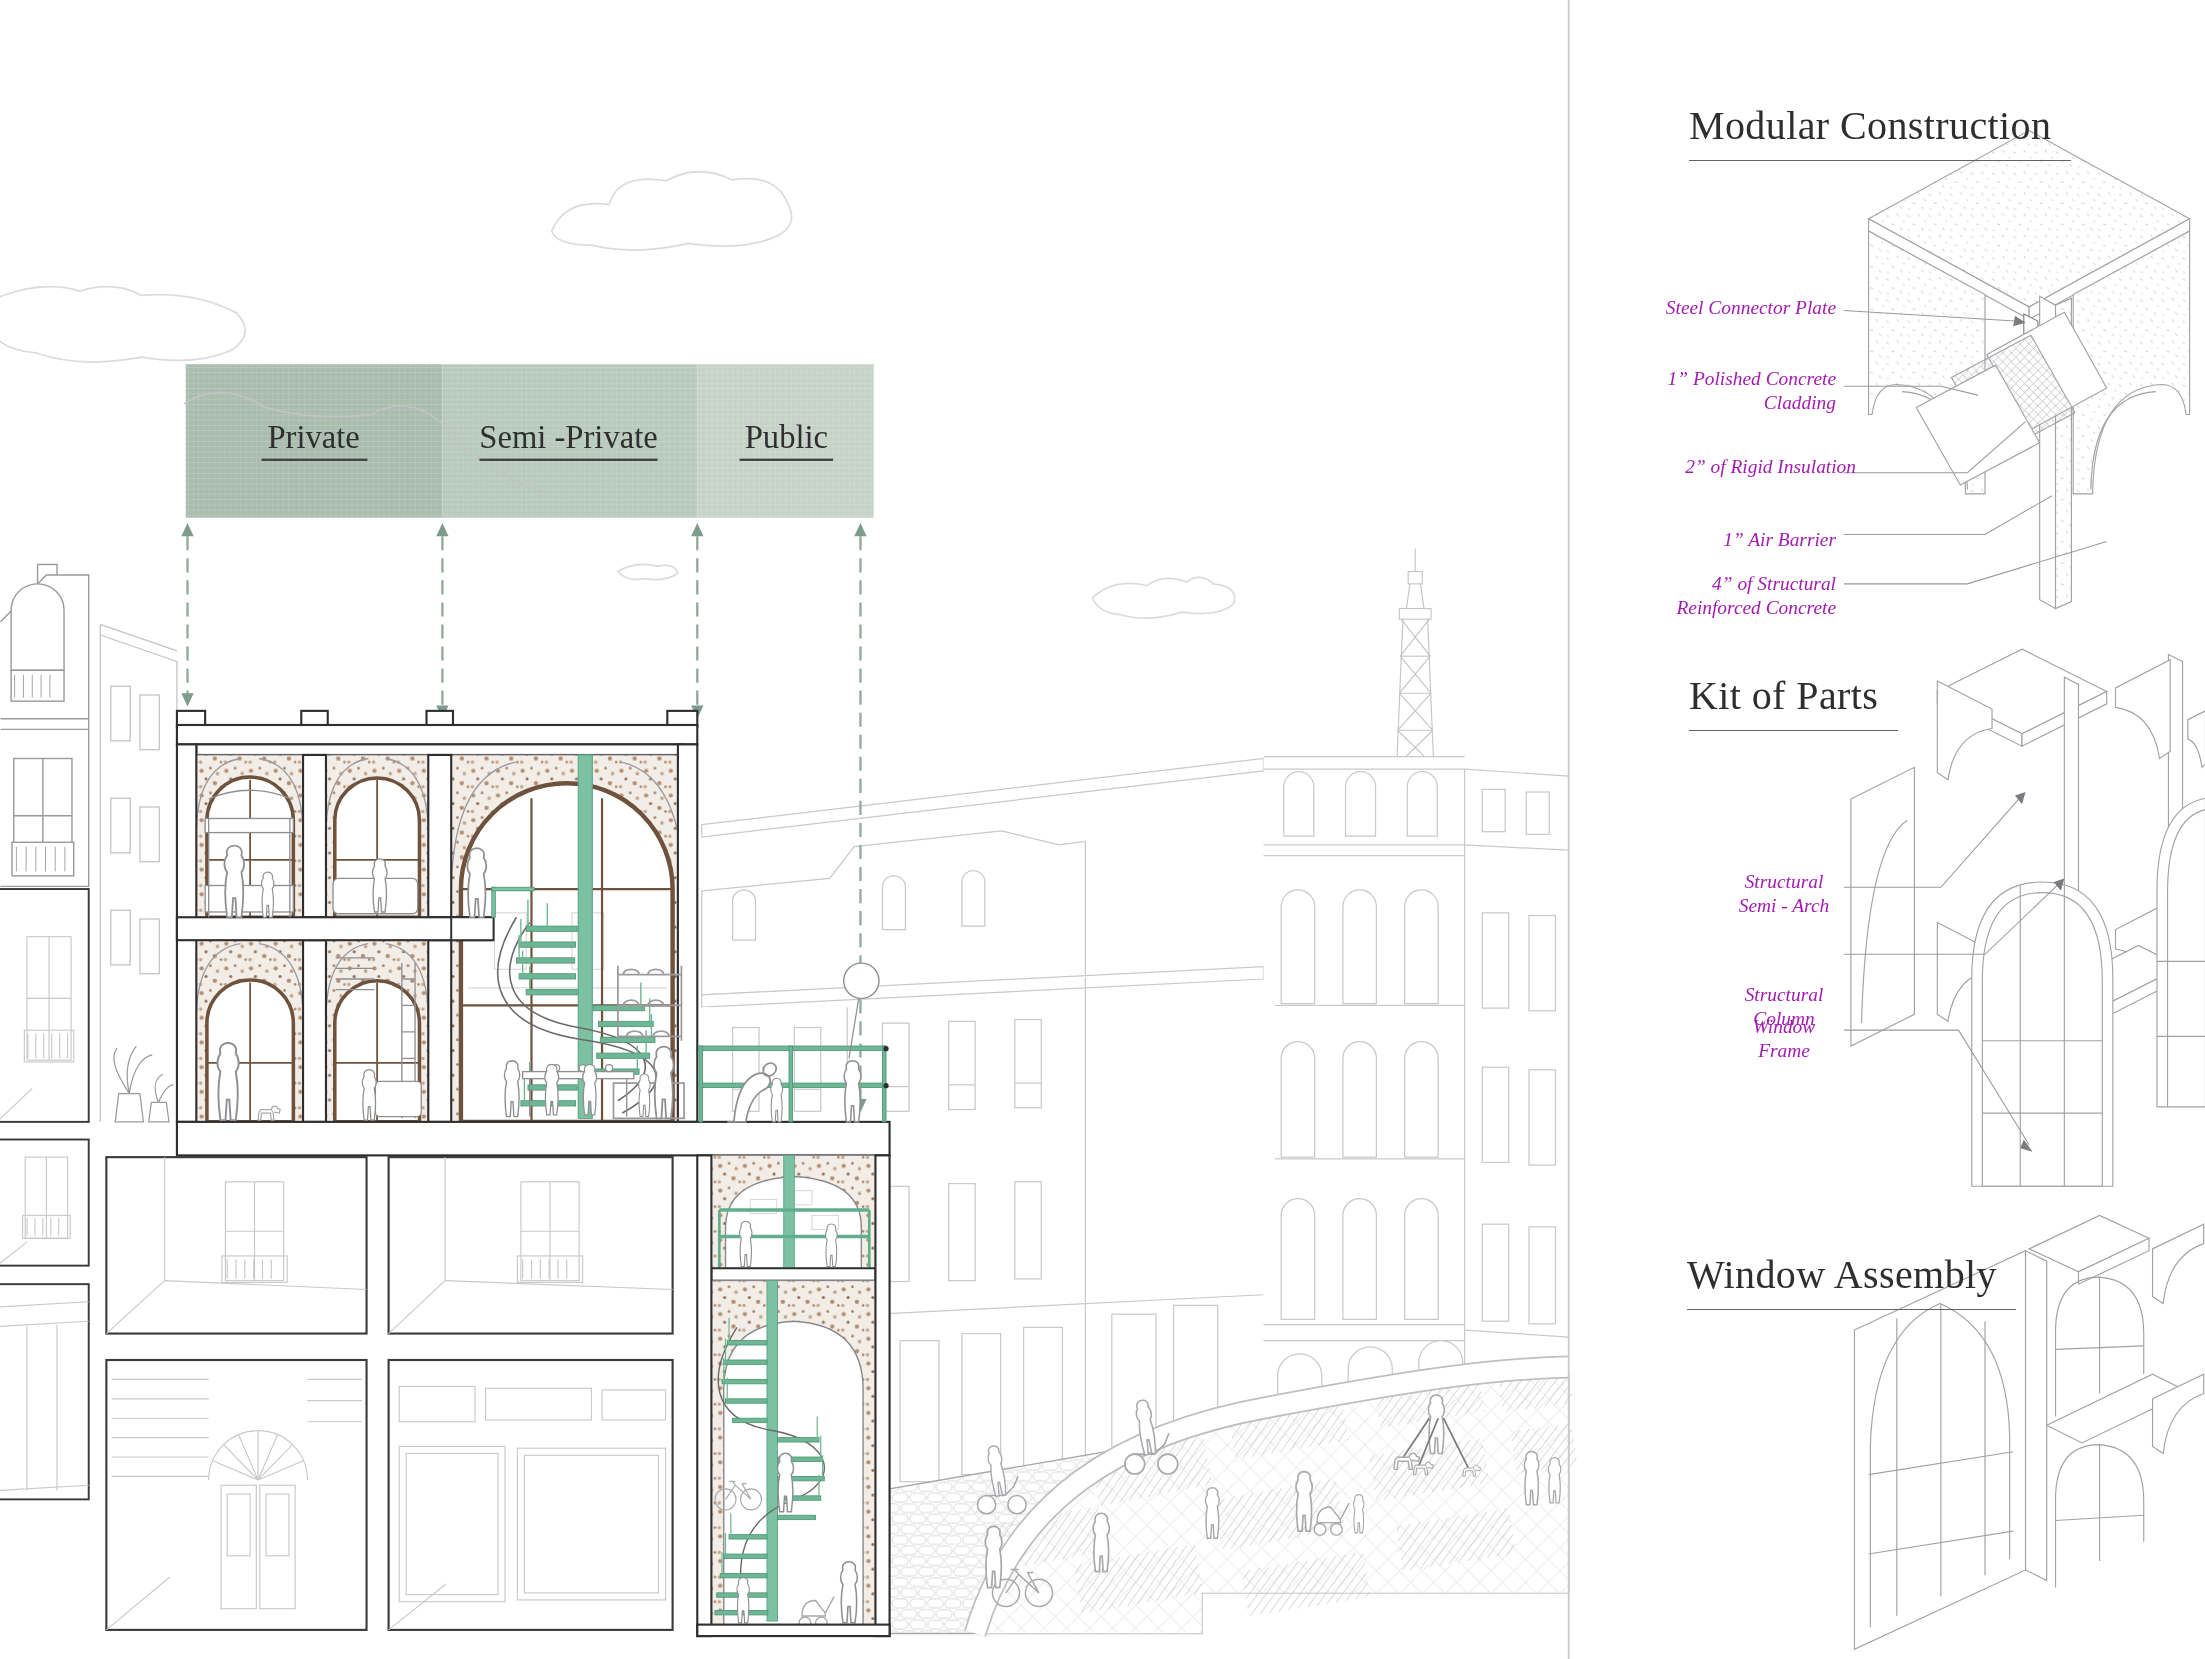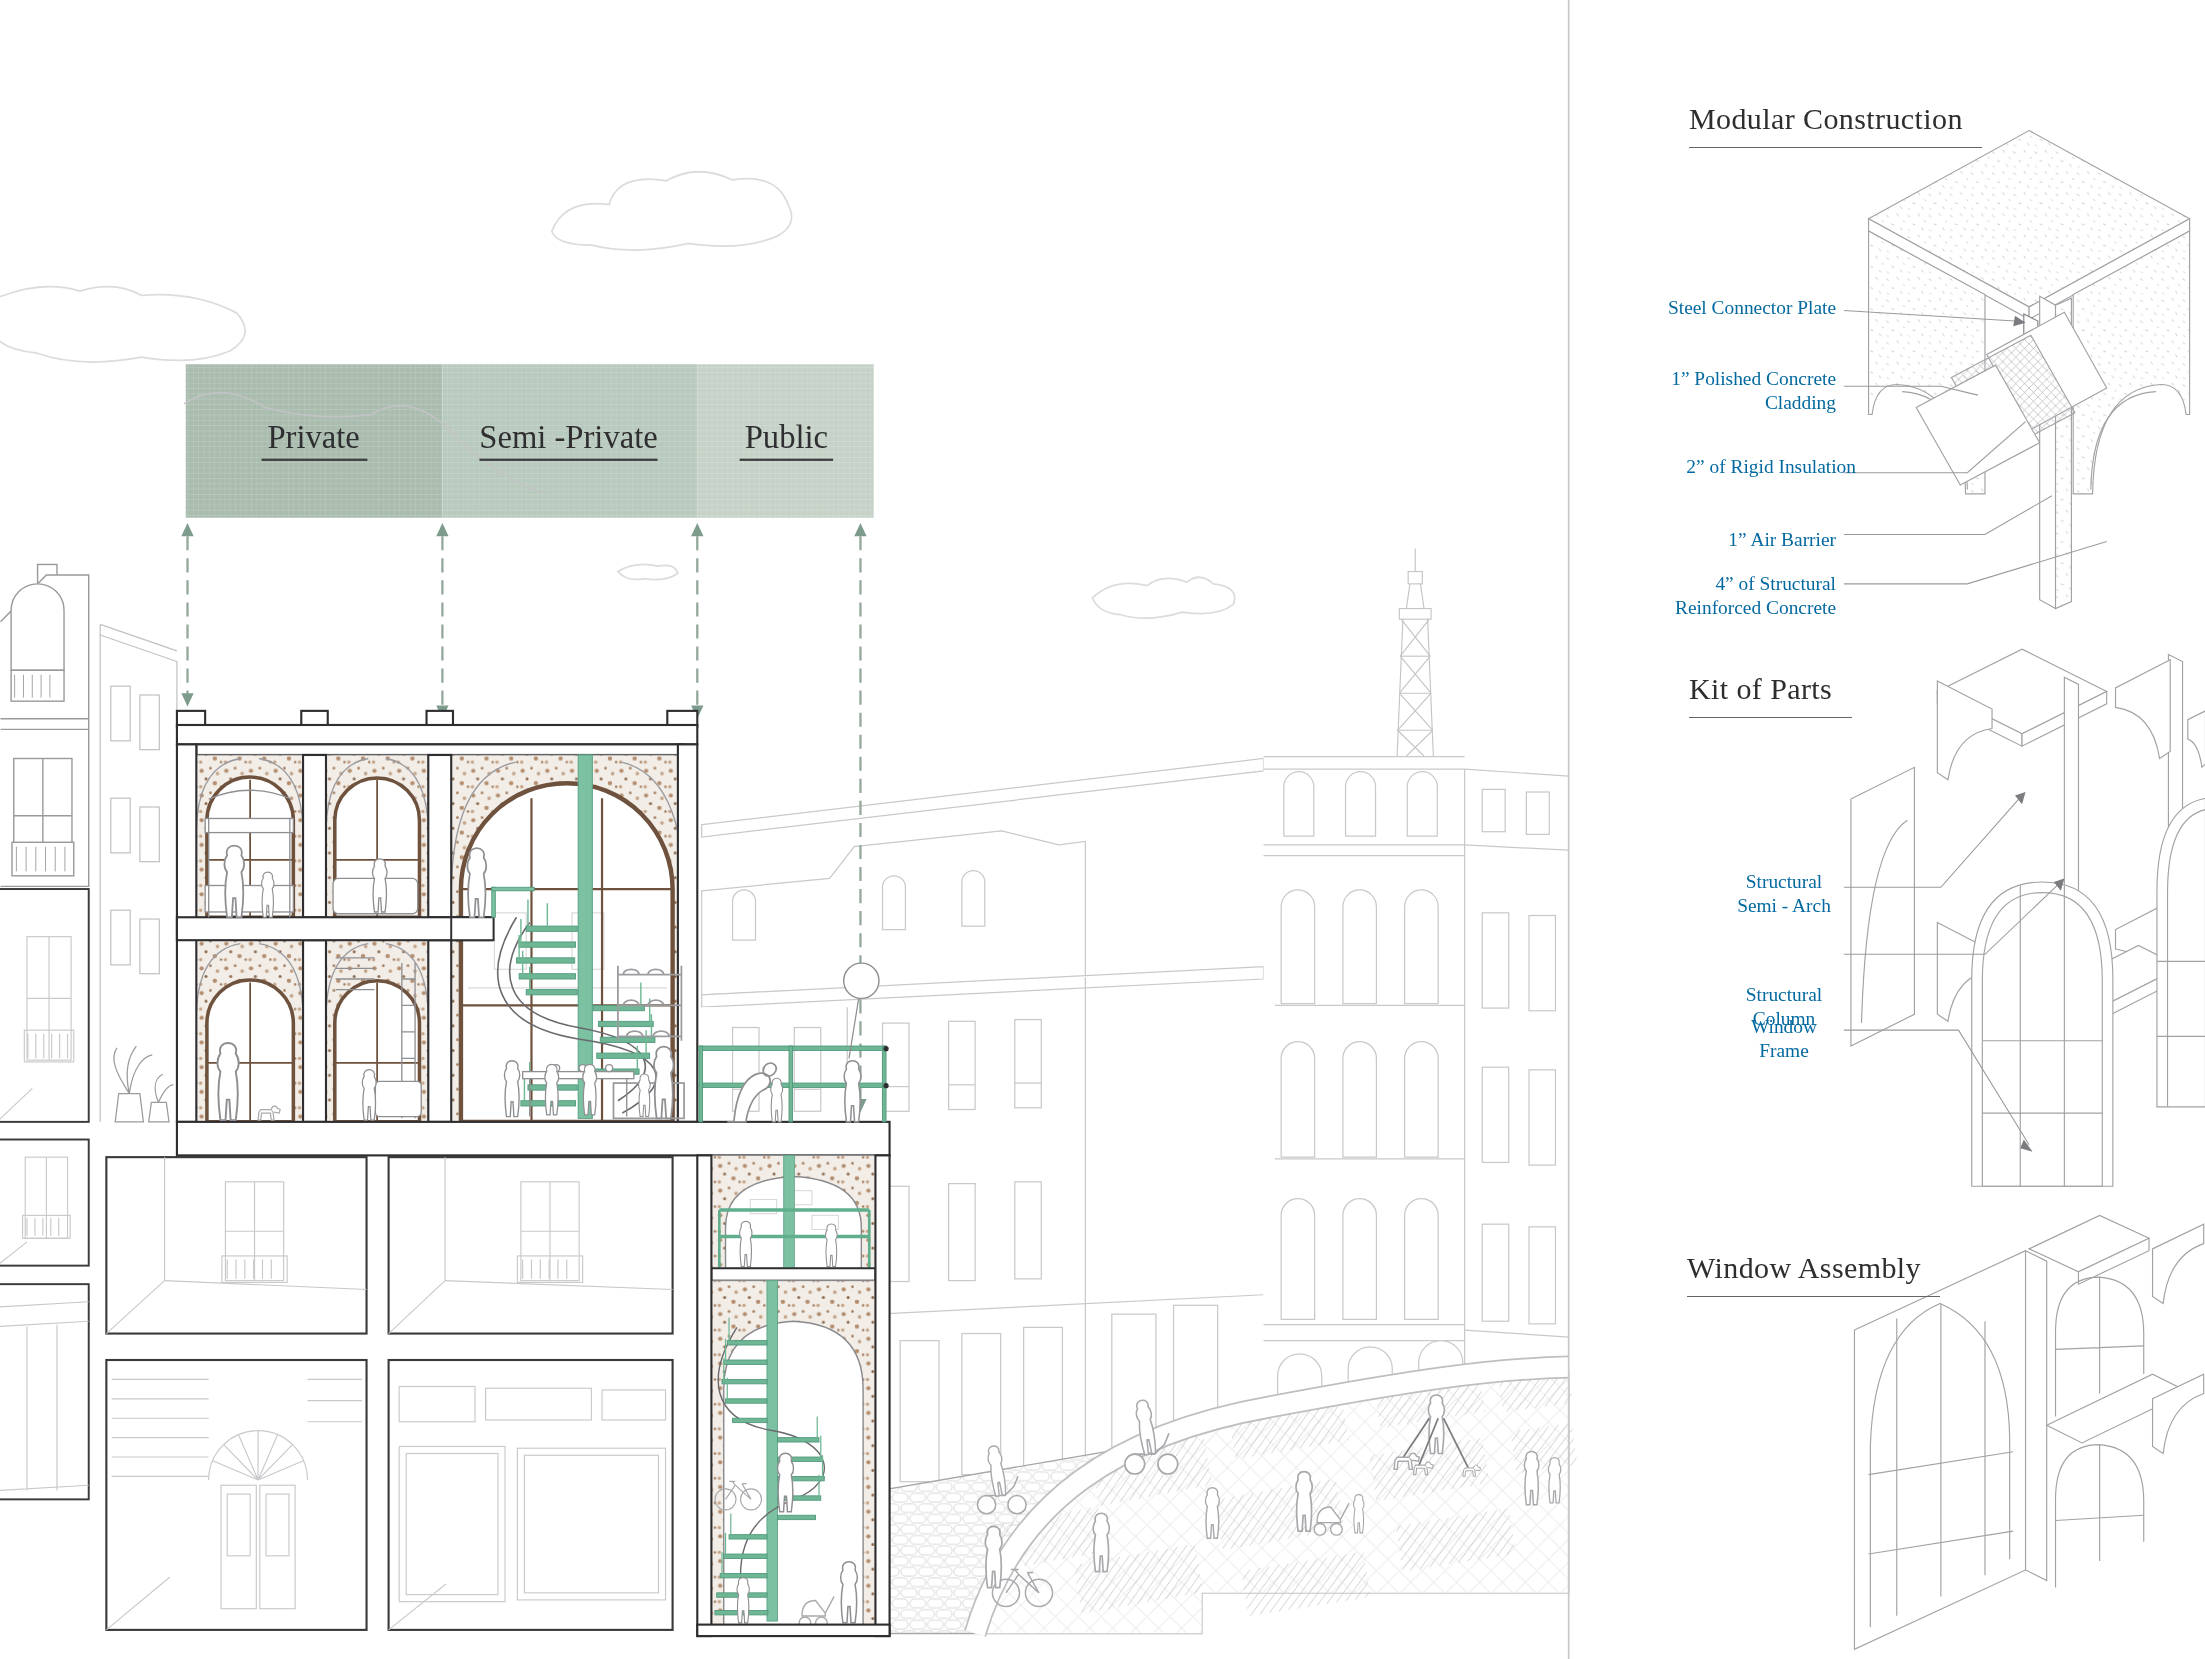--- a/index.html
+++ b/index.html
@@ -1,23 +1,23 @@
 <!DOCTYPE html>
 <html style="font-size:14px"><head>
 <meta charset="utf-8">
 <style>
   html,body{margin:0;padding:0;}
   body{width:2206px;height:1659px;position:relative;background:#ffffff;overflow:hidden;
        font-family:"Liberation Serif",serif;}
   svg{position:absolute;left:0;top:0;}
   .svg-banner-label{font-family:"Liberation Serif",serif;font-size:37px;fill:#2f2f31;}
-  .panel-title{position:absolute;font-family:"Liberation Serif",serif;font-size:30px;color:#2e2e30;
+  .panel-title{position:absolute;font-family:"Liberation Serif",serif;font-size:40px;color:#2e2e30;
        border-bottom:1.8px solid #63636a;padding:0 19.4px 10.6px 0;white-space:nowrap;letter-spacing:0.4px;}
   .callout{position:absolute;font-family:"Liberation Serif",serif;font-size:19.4px;line-height:1.24;
-       color:#0369a1;text-align:right;}
+       color:#a21caf;text-align:right;font-style:italic;}
   .co-modular{width:176px;left:1660px;}
   .co-kit{width:106px;left:1731px;text-align:center;}
 </style>
 </head>
 <body>
 
 <svg width="2206" height="1659" viewBox="0 0 2500 1881">
 <defs>
   <pattern id="terrazzo" width="28" height="28" patternUnits="userSpaceOnUse">
     <rect width="28" height="28" fill="#f2ede7"></rect>

